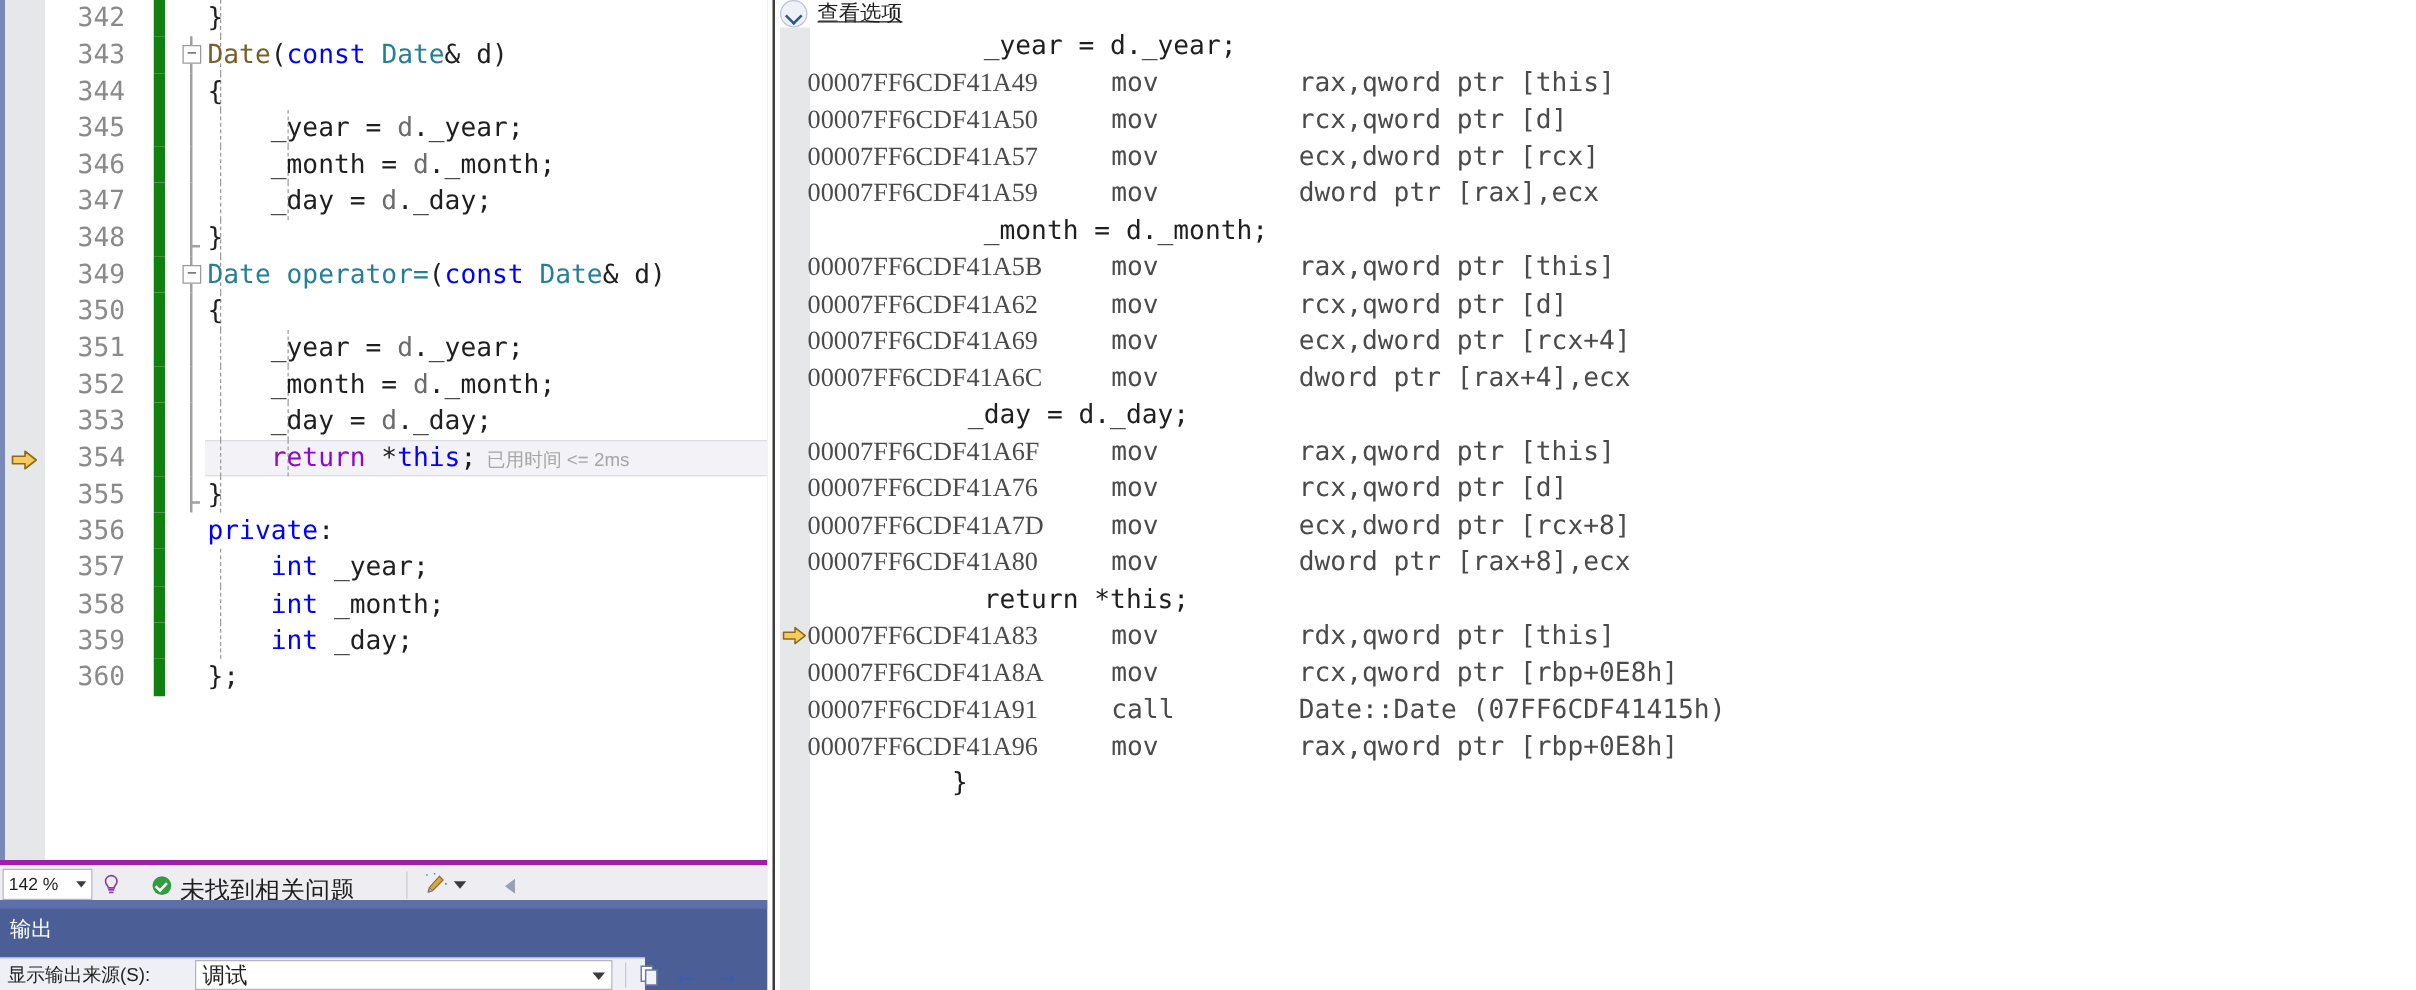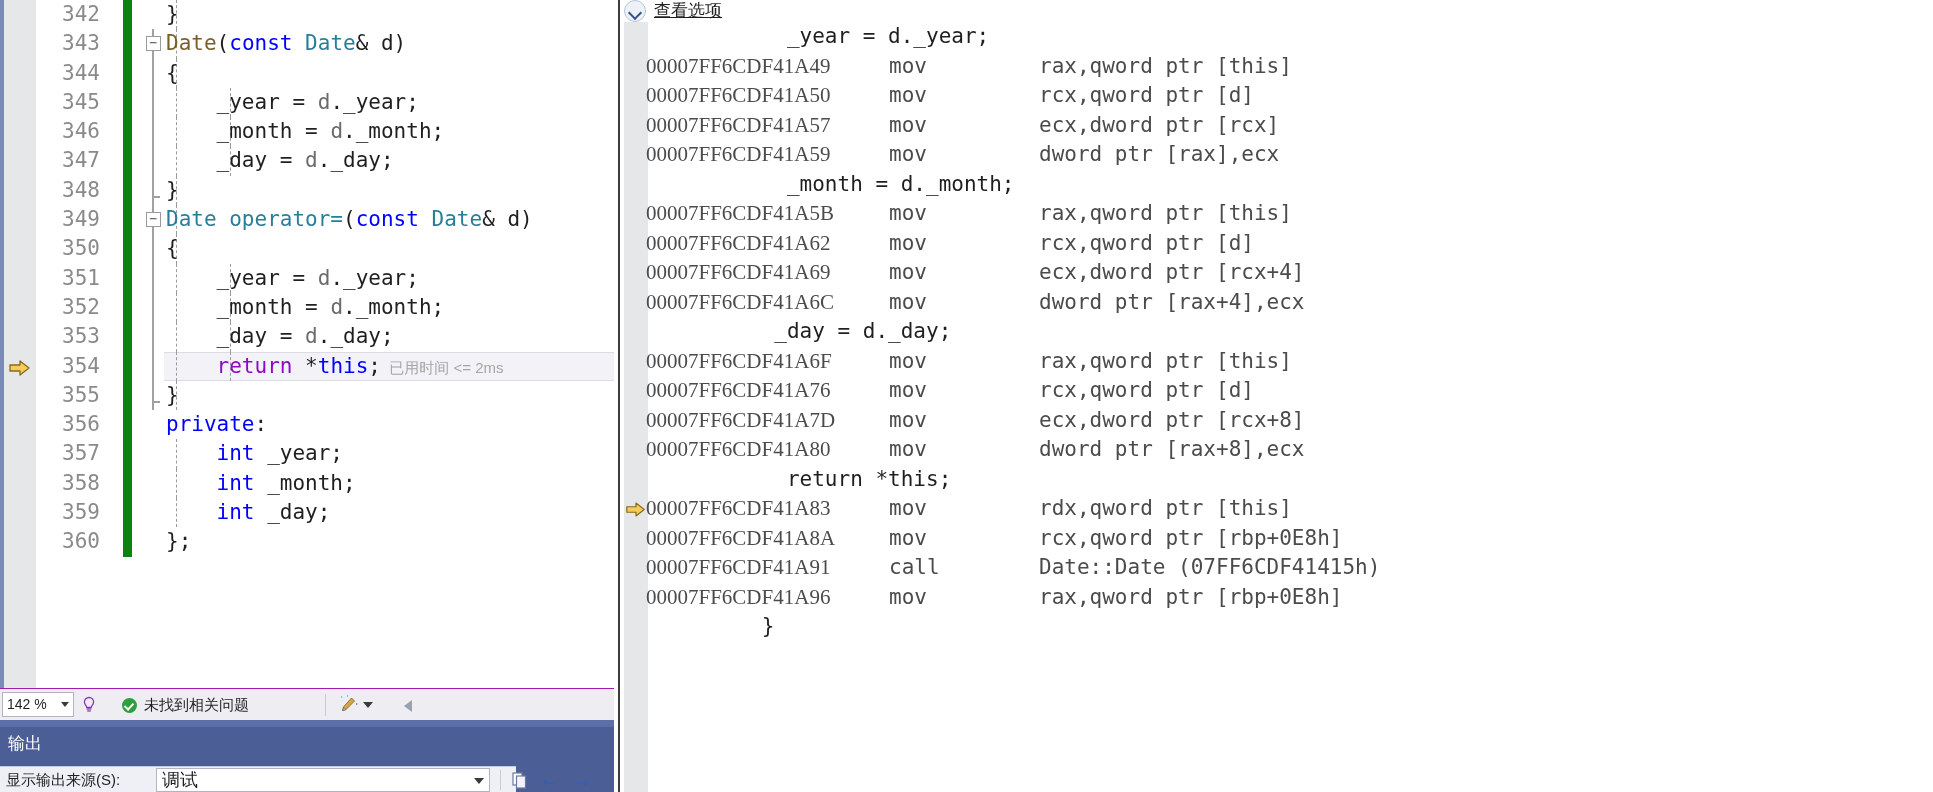--- a/index.html
+++ b/index.html
@@ -147,21 +147,21 @@
   .id      { color: #1f1f1f; }
   .obj     { color: #6b6b6b; }
   .punc    { color: #1f1f1f; }
 
   
   .editor-status {
     position: absolute;
     left: 0; top: 688px;
     width: 614px; height: 32px;
     background: #eeeef2;
-    border-top: 1px solid #a21caf;
+    border-top: 4px solid #a21caf;
     box-sizing: border-box;
     padding-left: 44px;
   }
   .zoom-combo {
     position: absolute;
     left: 2px; top: 3px;
     width: 72px; height: 25px;
     background: #ffffff;
     border: 1px solid #b4b4c0;
     box-sizing: border-box;
@@ -195,21 +195,21 @@
     position: absolute;
     left: 4px; top: 3px;
     width: 4px; height: 7px;
     border: solid #ffffff;
     border-width: 0 2px 2px 0;
     transform: rotate(43deg);
   }
   .err-text {
     position: absolute;
     left: 144px; top: 7px;
-    font-size: 15px;
+    font-size: 20px;
     color: #1f1f1f;
   }
   .status-sep {
     position: absolute;
     left: 325px; top: 5px;
     width: 1px; height: 22px;
     background: #c9c9d1;
   }
   .broom-icon {
     position: absolute;

